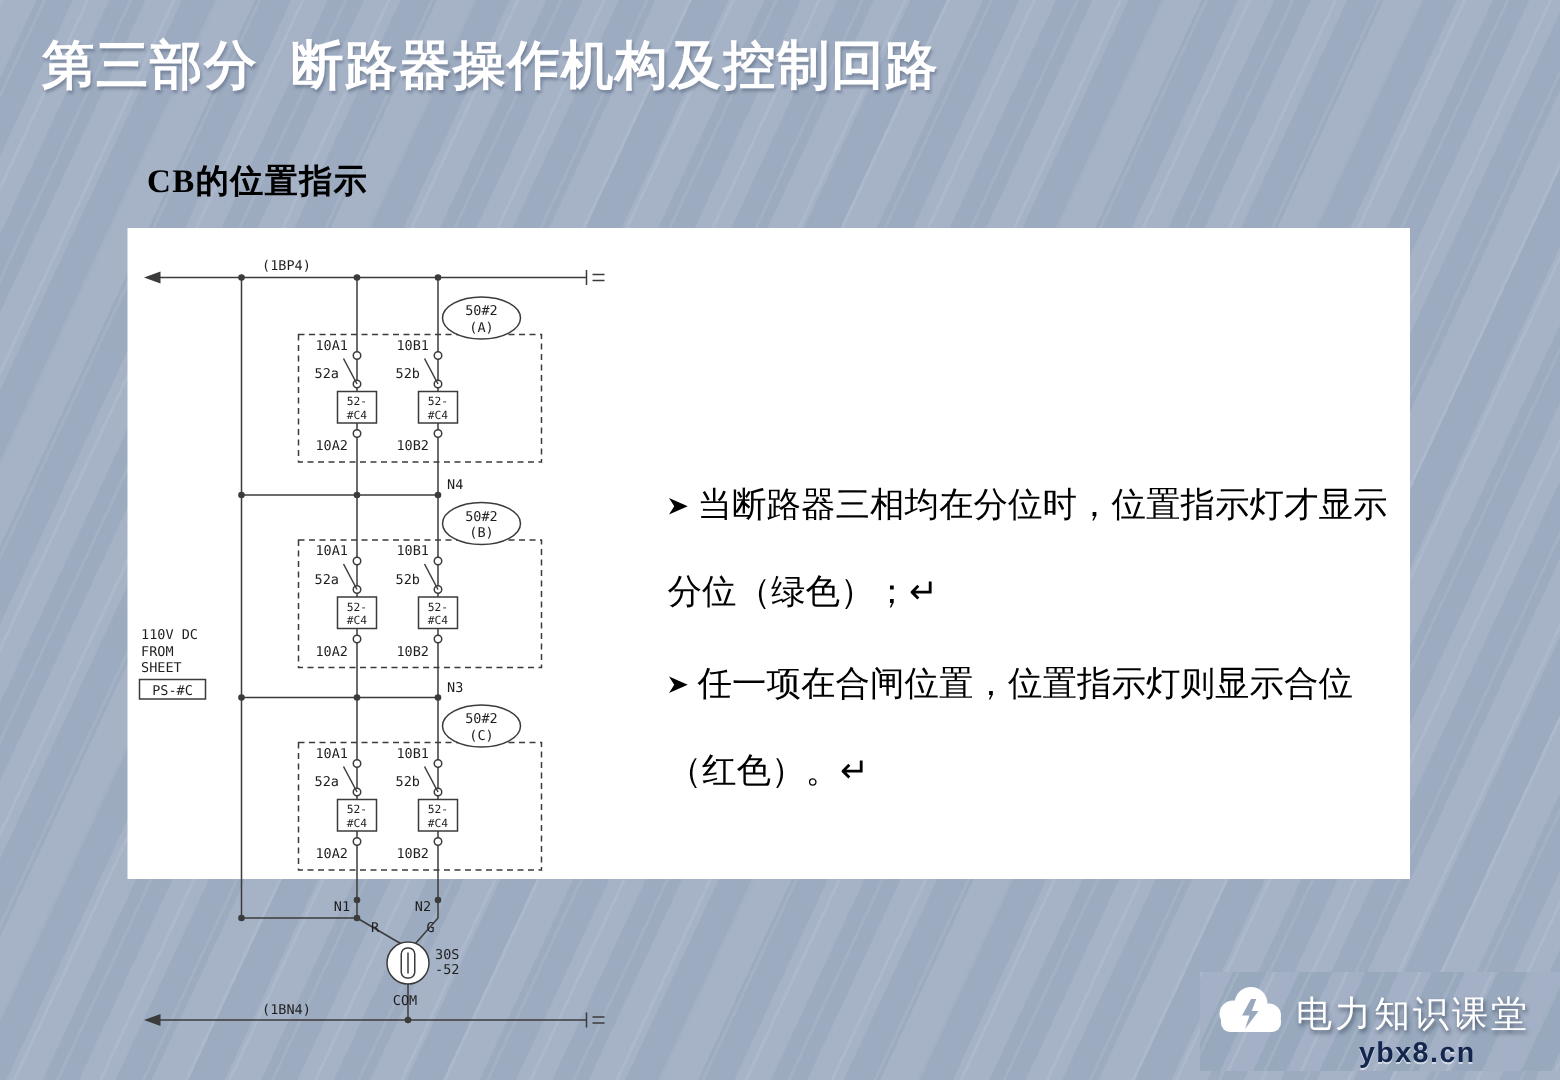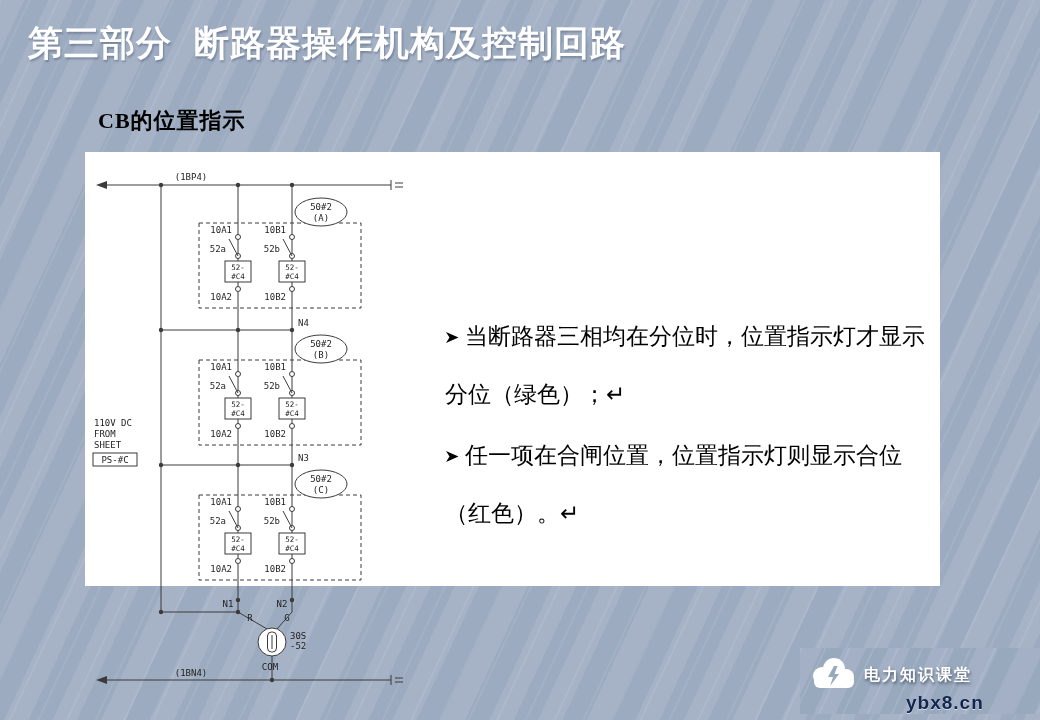--- a/index.html
+++ b/index.html
@@ -45,21 +45,21 @@
   .bullet{margin:0 0 4px 0;}
   .bullet-marker{display:inline-block;vertical-align:-1px;margin-right:5px;}
   .watermark{
     position:absolute;right:0;bottom:6px;width:240px;height:66px;
     background:
       repeating-linear-gradient(115deg, rgba(255,255,255,0.09) 0 2px, rgba(255,255,255,0) 2px 22px),
       repeating-linear-gradient(115deg, #a3b0c5 0 20px, #98a8bd 20px 40px);
   }
   .brand-row{position:absolute;left:8px;top:8px;display:flex;align-items:center;gap:8px;}
   .brand-name{
-    color:#ffffff;font-size:16px;font-weight:700;letter-spacing:2px;white-space:nowrap;
+    color:#ffffff;font-size:24px;font-weight:400;letter-spacing:2px;white-space:nowrap;
     text-shadow:1px 2px 3px rgba(15,25,45,0.55);
     font-family:"Liberation Sans",sans-serif;
   }
   .site-url{
     position:absolute;left:106px;bottom:0px;color:#13264e;
     font-size:19px;font-weight:700;letter-spacing:1px;
     text-shadow:0 1px 0 rgba(255,255,255,0.55);
     font-family:"Liberation Sans",sans-serif;
   }
 </style>

